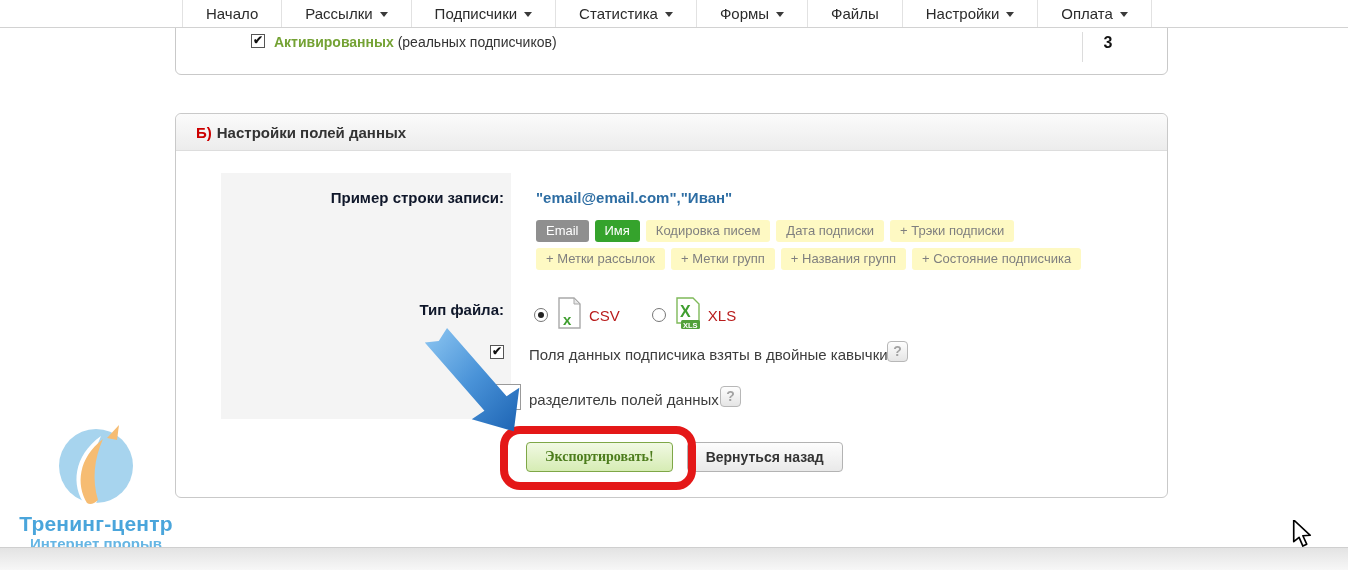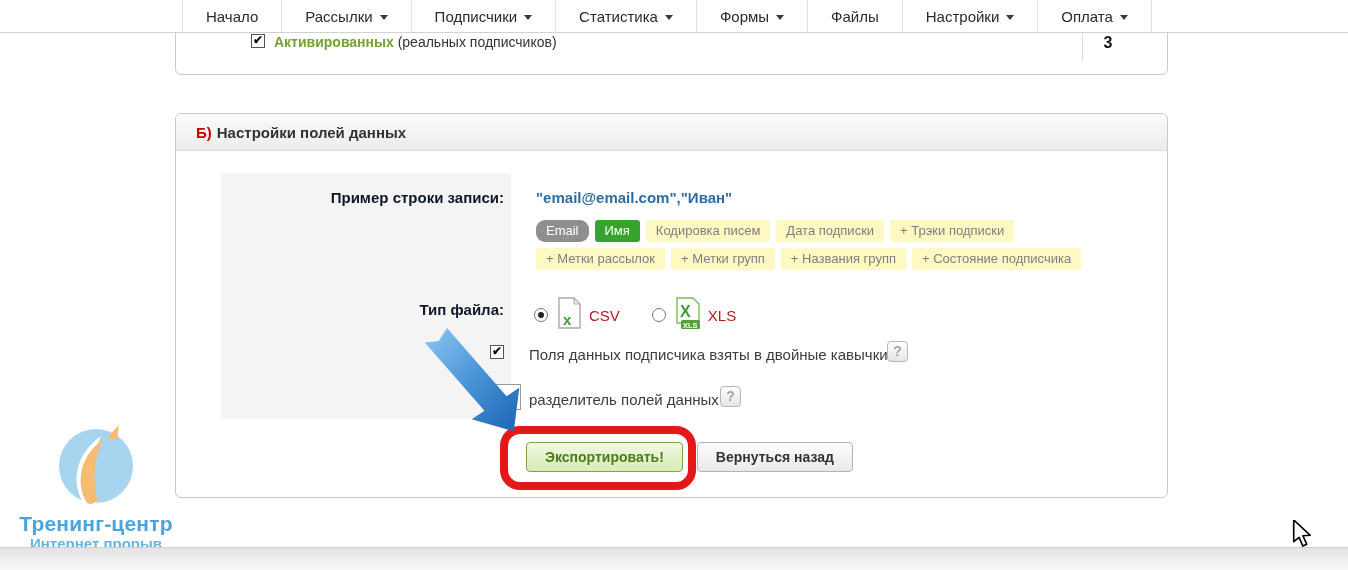--- a/index.html
+++ b/index.html
@@ -1,20 +1,20 @@
 <!DOCTYPE html>
 <html><head>
 <meta charset="utf-8">
 <style>
   * { margin:0; padding:0; box-sizing:border-box; }
   body { background:#fff; font-family:"Liberation Sans", sans-serif; }
   #screen { position:relative; width:1348px; height:570px; background:#fff; overflow:hidden; }
 
   
-  .topnav { position:absolute; top:0; left:0; width:100%; height:33px; background:#fff;
+  .topnav { position:absolute; top:0; left:0; width:100%; height:28px; background:#fff;
             border-bottom:1px solid #d2d2d2; display:flex; padding-left:182px; z-index:30; }
   .nav-item { display:flex; align-items:center; gap:7px; padding:0 23px; font-size:15px; color:#2b2b2b;
               border-right:1px solid #e2e2e2; cursor:pointer; white-space:nowrap; }
   .nav-item:first-child { border-left:1px solid #e2e2e2; }
   .caret { width:0; height:0; border-left:4px solid transparent; border-right:4px solid transparent;
            border-top:5px solid #3a3a3a; display:inline-block; margin-top:2px; }
 
   
   .panel { position:absolute; left:175px; width:993px; background:#fff;
            border:1px solid #c9c9c9; border-radius:6px; }
@@ -38,21 +38,21 @@
                   font-size:15px; font-weight:bold; color:#333; gap:5px; }
   .panel-header .letter { color:#cc0000; }
   .gray-col { position:absolute; left:45px; top:59px; width:290px; height:246px; background:#f4f4f4; }
 
   .form-label { position:absolute; left:45px; width:283px; text-align:right; font-size:15px;
                 font-weight:bold; color:#0f172a; white-space:nowrap; }
   .example-value { position:absolute; left:360px; top:75px; font-size:15px; font-weight:bold; color:#2d6da3; }
 
   .tags-row { position:absolute; left:360px; display:flex; gap:6px; }
   .tag { height:22px; line-height:22px; padding:0 10px; border-radius:3px; font-size:13px; white-space:nowrap; cursor:pointer; }
-  .tag.dark  { background:#8f8f8f; color:#fff;border-radius:9px; }
+  .tag.dark  { background:#8f8f8f; color:#fff; }
   .tag.green { background:#35a32c; color:#fff; }
   .tag.light { background:#fef9c3; color:#7f7f7f; }
 
   .filetype-row { position:absolute; left:358px; top:183px; height:36px; display:flex; align-items:center; }
   .radio { width:14px; height:14px; border:1px solid #777; border-radius:50%; background:#fff; position:relative; display:inline-block; }
   .radio.selected::after { content:""; position:absolute; left:3px; top:3px; width:6px; height:6px; border-radius:50%; background:#222; }
   .ft-label { font-size:15px; color:#b91c1c; margin-left:6px; }
   .ft-icon { margin-left:8px; }
 
   .quotes-check { position:absolute; left:314px; top:231px; }
@@ -62,21 +62,21 @@
               text-align:center; line-height:19px; cursor:pointer; }
   #help-quotes { left:711px; top:227px; }
   #help-delim  { left:544px; top:272px; }
   .delim-input { position:absolute; left:319px; top:270px; width:26px; height:26px;
                  border:1px solid #9a9a9a; background:#fff; font-size:14px; text-align:center; }
   .delim-label { position:absolute; left:353px; top:277px; font-size:15px; color:#3d3d3d; white-space:nowrap; }
 
   .btn-row { position:absolute; left:350px; top:328px; display:flex; gap:14px; }
   .btn { height:30px; padding:0 18px; border-radius:4px; font-size:14px; font-weight:bold; cursor:pointer;
          font-family:"Liberation Sans", sans-serif; }
-  .btn-export { border:1px solid #7ea747; background:linear-gradient(#f1f9e3,#d6ecb4); color:#4c7c1c; }
+  .btn-export { border:1px solid #7ea747; background:linear-gradient(#f1f9e3,#d6ecb4); color:#4c7c1c;font-family:Liberation Serif, serif; }
   .btn-back   { border:1px solid #b3b3b3; background:linear-gradient(#fdfdfd,#e9e9e9); color:#333;text-align:center; }
 
   
   .red-highlight { position:absolute; left:500px; top:426px; width:196px; height:64px;
                    border:8px solid #e41818; border-radius:20px; z-index:40; pointer-events:none; }
   .blue-arrow { position:absolute; left:423px; top:322px; z-index:41; pointer-events:none; }
 
   
   .logo { position:absolute; left:18px; top:424px; width:156px; text-align:center; }
   .logo-line1 { font-size:21px; font-weight:bold; color:#4aa5db; letter-spacing:0.2px; }

